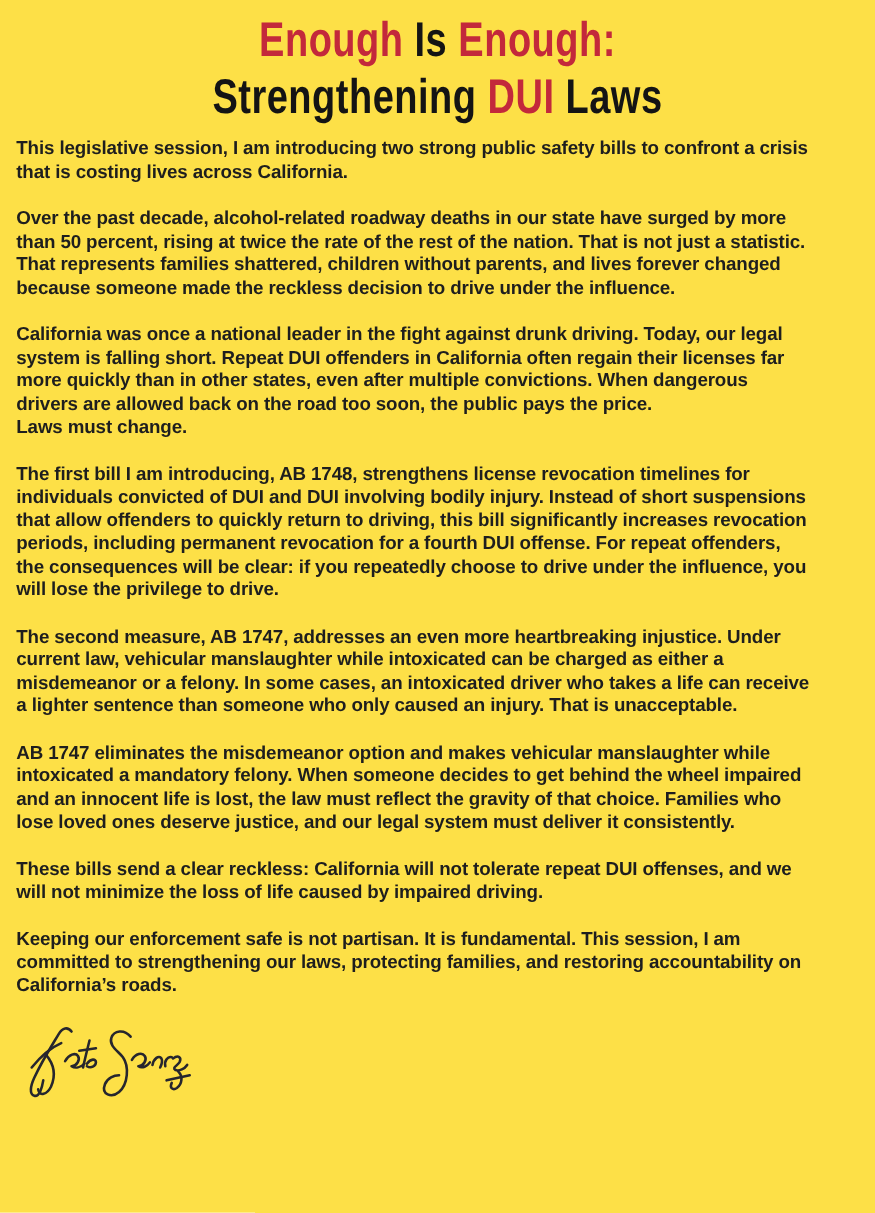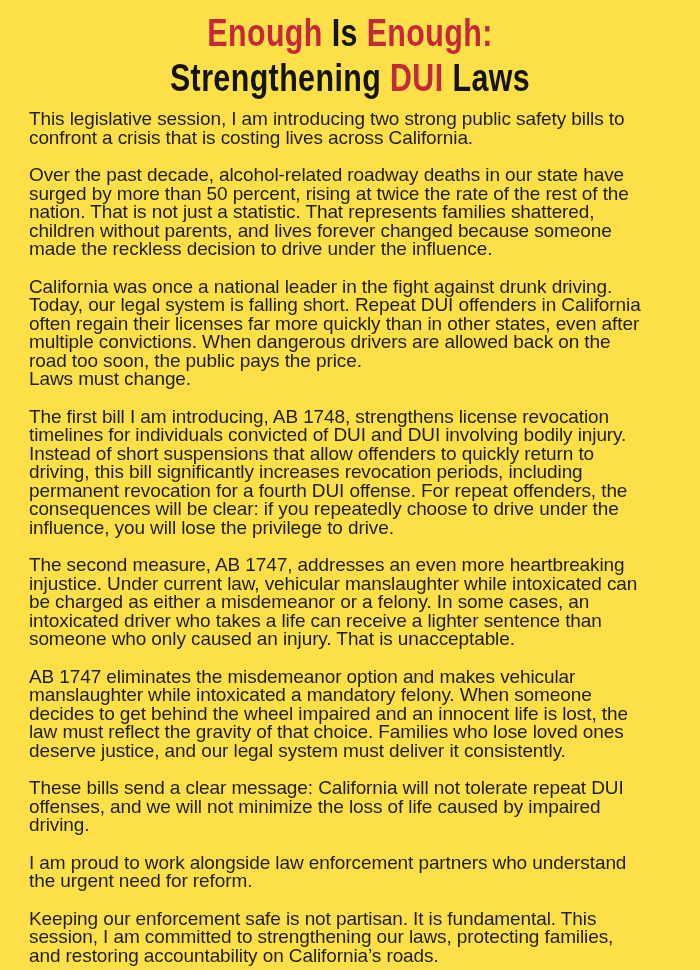--- a/index.html
+++ b/index.html
@@ -24,25 +24,25 @@
     font-weight: bold;
     font-size: 39px;
     line-height: 45px;
     letter-spacing: 0.5px;
     white-space: nowrap;
   }
   .accent { color: #c3293b; }
   .content {
     box-sizing: border-box;
     width: 674px;
-    padding-left: 29px;
+    padding-left: 13px;
     padding-right: 26px;
     margin-top: 10px;
-    font-weight: normal;
-    font-size: 19px;
+    font-weight: bold;
+    font-size: 15px;
     line-height: 18.5px;
     letter-spacing: -0.1px;
     color: #1e1e1e;
   }
   .content p { margin: 0 0 19px 0; }
   .content p.attached-bottom { margin-bottom: 0; }
   .content p.attached-top { margin-top: 0; }
   .signature-wrap {
     margin: 2px 0 0 18px;
     width: 136px;
@@ -68,22 +68,21 @@
   </div>
 
   <div class="content">
     <p>This legislative session, I am introducing two strong public safety bills to confront a crisis that is costing lives across California.</p>
     <p>Over the past decade, alcohol-related roadway deaths in our state have surged by more than 50 percent, rising at twice the rate of the rest of the nation. That is not just a statistic. That represents families shattered, children without parents, and lives forever changed because someone made the reckless decision to drive under the influence.</p>
     <p class="attached-bottom">California was once a national leader in the fight against drunk driving. Today, our legal system is falling short. Repeat DUI offenders in California often regain their licenses far more quickly than in other states, even after multiple convictions. When dangerous drivers are allowed back on the road too soon, the public pays the price.</p>
     <p class="attached-top">Laws must change.</p>
     <p>The first bill I am introducing, AB 1748, strengthens license revocation timelines for individuals convicted of DUI and DUI involving bodily injury. Instead of short suspensions that allow offenders to quickly return to driving, this bill significantly increases revocation periods, including permanent revocation for a fourth DUI offense. For repeat offenders, the consequences will be clear: if you repeatedly choose to drive under the influence, you will lose the privilege to drive.</p>
     <p>The second measure, AB 1747, addresses an even more heartbreaking injustice. Under current law, vehicular manslaughter while intoxicated can be charged as either a misdemeanor or a felony. In some cases, an intoxicated driver who takes a life can receive a lighter sentence than someone who only caused an injury. That is unacceptable.</p>
     <p>AB 1747 eliminates the misdemeanor option and makes vehicular manslaughter while intoxicated a mandatory felony. When someone decides to get behind the wheel impaired and an innocent life is lost, the law must reflect the gravity of that choice. Families who lose loved ones deserve justice, and our legal system must deliver it consistently.</p>
-    <p>These bills send a clear message: California will not tolerate repeat DUI offenses, and we will not minimize the loss of life caused by impaired driving.</p>
-    <p>I am proud to work alongside law enforcement partners who understand the urgent need for reform.</p>
+    <p>These bills send a clear reckless: California will not tolerate repeat DUI offenses, and we will not minimize the loss of life caused by impaired driving.</p>
     <p>Keeping our enforcement safe is not partisan. It is fundamental. This session, I am committed to strengthening our laws, protecting families, and restoring accountability on California’s roads.</p>
   </div>
 
   <div class="signature-wrap" role="img" aria-label="Kate Sanchez">
     <svg viewBox="0 0 260 144" xmlns="http://www.w3.org/2000/svg">
 
       <path d="M74 16 C68 8 60 10 54 20 C42 40 28 62 16 88 C10 101 8 114 16 116 C24 118 28 104 30 92"></path>
       <path d="M12 72 C28 52 44 40 58 34"></path>
       <path d="M34 52 C46 66 50 84 42 102 C36 114 24 118 22 106"></path>
 

